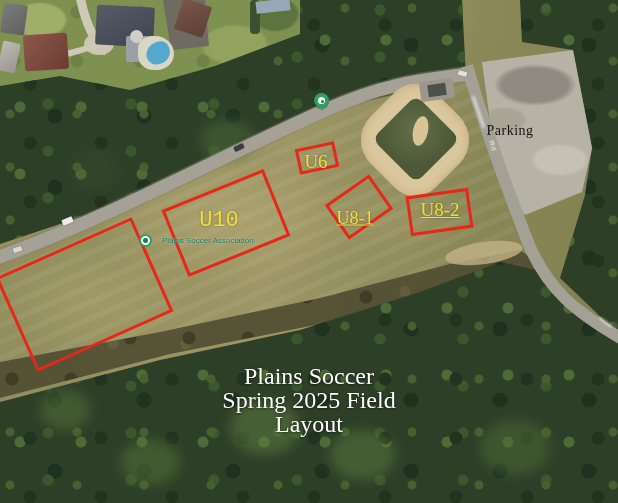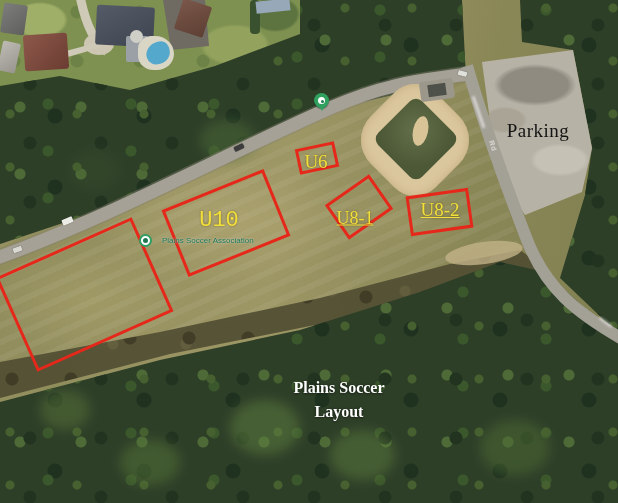--- a/index.html
+++ b/index.html
@@ -83,24 +83,24 @@
   .fbox.u6{left:297px;top:145px;width:34px;height:20px;transform:rotate(-12deg);}
   .fbox.u81{left:332px;top:186px;width:48px;height:36px;transform:rotate(-35deg);}
   .fbox.u82{left:408px;top:192px;width:57px;height:34px;transform:rotate(-8deg);}
   .flabel{position:absolute;transform:translate(-50%,-50%);color:#f2e03a;white-space:nowrap;
     text-shadow:0 0 2px rgba(70,45,0,.55);}
   .fl-u12{left:93px;top:301px;font-size:22px;}
   .fl-u10{left:219px;top:220px;font-size:22px;font-family:Liberation Mono, monospace;}
   .fl-u6{left:316px;top:162px;font-size:19px;text-align:right;}
   .fl-u81{left:355px;top:218px;font-size:18px;text-decoration:underline;}
   .fl-u82{left:440px;top:210px;font-size:19px;text-decoration:underline;}
-  .parking-label{left:538px;top:131px;transform:translate(-50%,-50%);font-size:19px;color:#141414;
+  .parking-label{left:510px;top:131px;transform:translate(-50%,-50%);font-size:14px;color:#141414;
     letter-spacing:.5px;white-space:nowrap;}
-  .title{left:339px;top:400px;transform:translate(-50%,-50%);text-align:center;color:#fff;
-    font-weight:bold;font-size:16px;line-height:24px;white-space:nowrap;
+  .title{left:309px;top:400px;transform:translate(-50%,-50%);text-align:center;color:#fff;
+    font-weight:normal;font-size:24px;line-height:24px;white-space:nowrap;
     text-shadow:0 0 3px rgba(0,0,0,.4),0 1px 2px rgba(0,0,0,.3);}
   .poi{left:139px;top:234px;display:flex;align-items:center;gap:10px;}
   .poi-dot{width:9px;height:9px;border-radius:50%;background:#fff;border:2px solid #2f9e63;position:relative;}
   .poi-dot::after{content:"";position:absolute;left:2px;top:2px;width:5px;height:5px;border-radius:50%;background:#1d7a52;}
   .poi-text{font-family:"Liberation Sans",sans-serif;font-size:8px;color:#19775b;white-space:nowrap;
     text-shadow:0 0 2px rgba(255,255,255,.65);}
   .pin{left:314px;top:93px;width:15px;height:15px;border-radius:50%;background:#2fa05e;
     box-shadow:0 1px 1px rgba(0,0,0,.4);}
   .pin::before{content:"";position:absolute;left:4px;top:4px;width:7px;height:7px;border-radius:50%;background:#fff;}
   .pin::after{content:"";position:absolute;left:6.5px;top:6.5px;width:3px;height:3px;border-radius:50%;background:#1d7a52;}
@@ -185,16 +185,17 @@
     <span class="poi-text">Plains Soccer Association</span>
   </div>
   <div class="abs pin"></div>
   <div class="abs pin-tail"></div>
   <div class="abs road-streak"></div>
   <div class="abs road-name">Rd</div>
   <div class="abs road-streak2"></div>
 
   <div class="abs title">
     <div>Plains Soccer</div>
+    <div>Spring 2025 Field</div>
     <div>Layout</div>
   </div>
 
 </div>
 
 </body></html>

